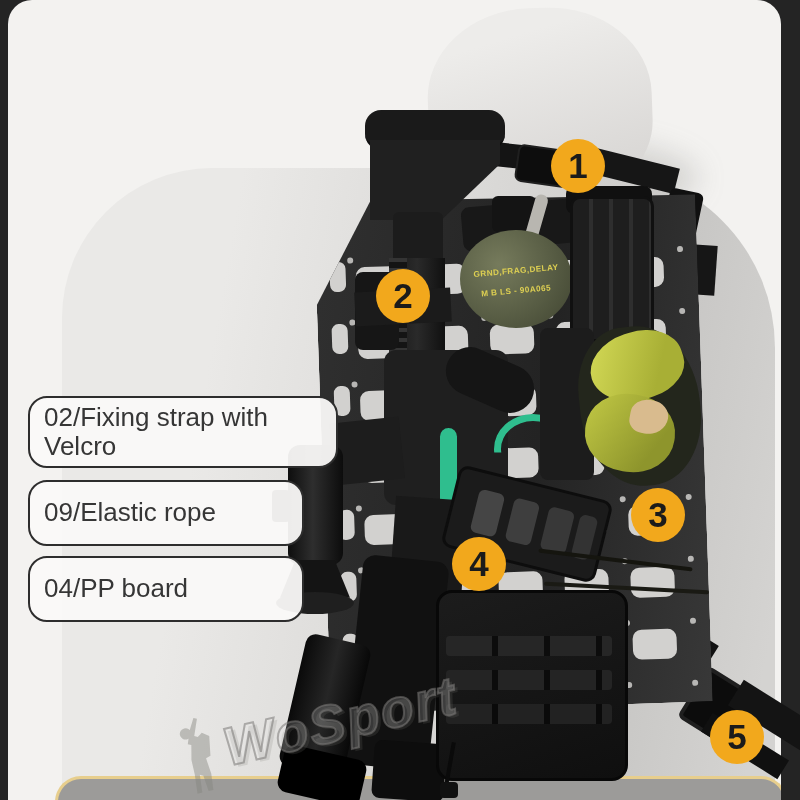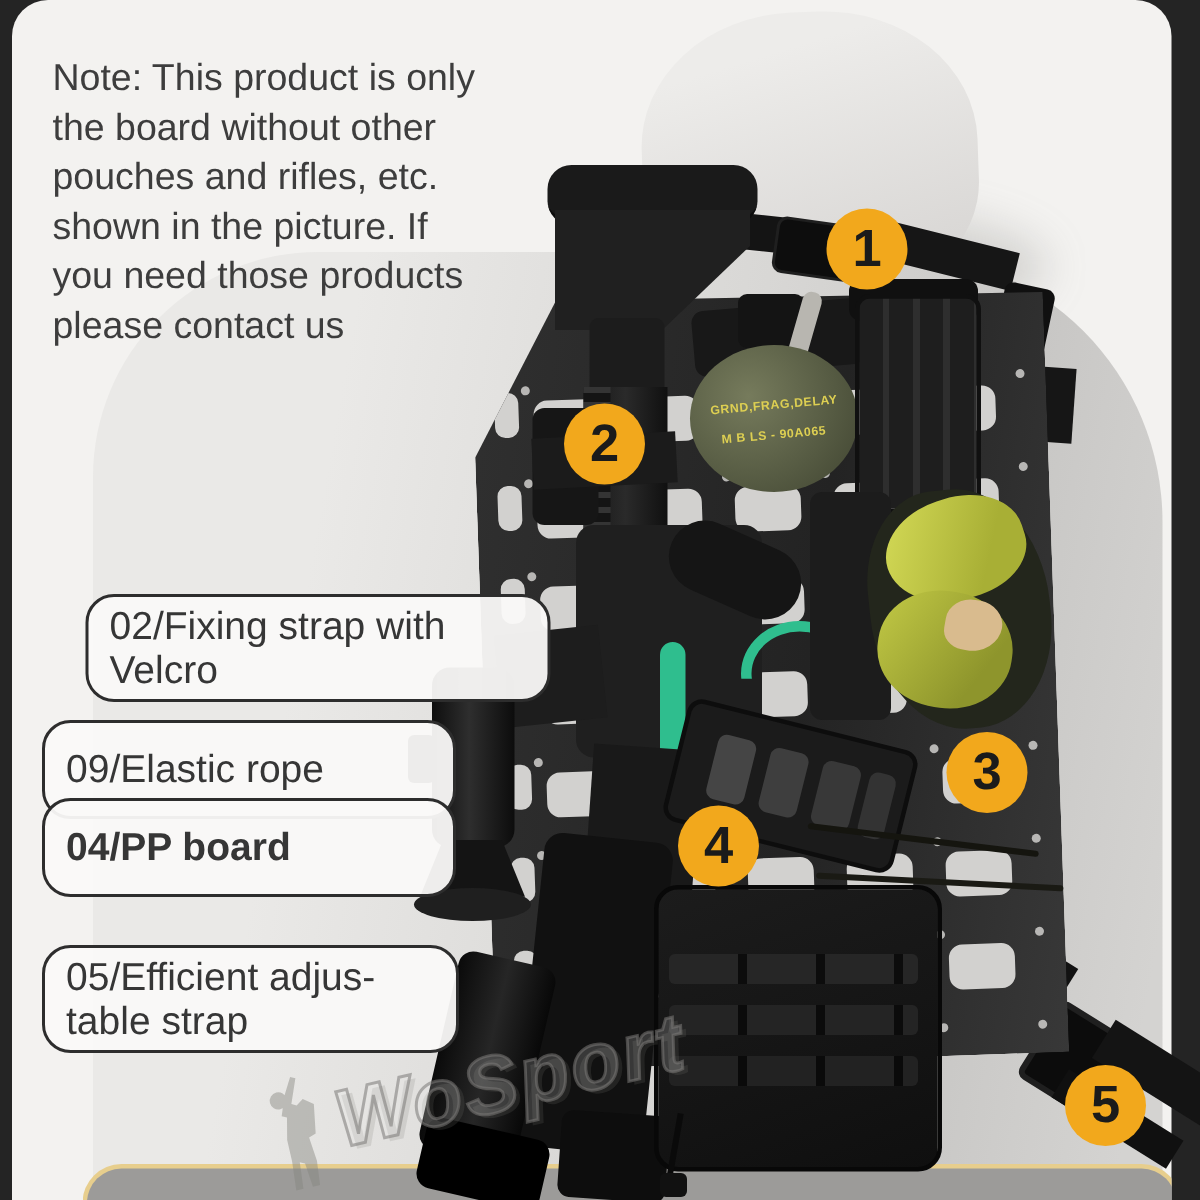--- a/index.html
+++ b/index.html
@@ -208,32 +208,24 @@
     <div class="abs gear" style="left:440px;top:742px;width:4px;height:44px;background:#0a0a0a;transform:rotate(10deg);"></div>
     <div class="abs gear" style="left:432px;top:782px;width:18px;height:16px;border-radius:4px;background:#111;"></div>
 
     <div class="wm">
       <svg width="52" height="86" viewBox="0 0 32 48">
         <path d="M13 7a3.5 3.5 0 1 1 .1 7 3.5 3.5 0 0 1-.1-7zM20 2l2 1-4 10 2 1 3-2 4 3-2 12-3 1 1 10-1 10h-3l-1-10-2-1-1 11h-3l1-12v-9l2-9-2-1 3-8z" fill="#85847f" opacity="0.45"></path>
       </svg>
       <span class="wmtext">WoSport</span>
     </div>
 
-    <div class="note">Note: This product is only
-the board without other
-pouches and rifles, etc.
-shown in the picture. If
-you need those products
-please contact us</div>
-    <div class="fbox" style="top:396px;width:278px;height:68px;margin-left:29px;">02/Fixing strap with
+    <div class="fbox" style="top:396px;width:278px;height:68px;">02/Fixing strap with
 Velcro</div>
     <div class="fbox" style="top:480px;width:244px;height:62px;">09/Elastic rope</div>
-    <div class="fbox" style="top:532px;width:244px;height:62px;font-weight:bold;">04/PP board</div>
-    <div class="fbox" style="top:630px;width:246px;height:68px;">05/Efficient adjus-
-table strap</div>
+    <div class="fbox" style="top:556px;width:244px;height:62px;">04/PP board</div>
   </div>
 
   <div class="abs" style="left:455px;top:142px;width:78px;height:24px;background:#141414;transform:rotate(6deg);">
     <div style="position:absolute;left:14px;top:2px;width:9px;height:20px;background:#cfcfcf;"></div>
     <div style="position:absolute;left:32px;top:2px;width:9px;height:20px;background:#c6c6c6;"></div>
   </div>
   <div class="abs" style="left:516px;top:148px;width:64px;height:34px;border-radius:7px;background:#0d0d0d;transform:rotate(8deg);border:2px solid #1f1f1f;"></div>
   <div class="abs" style="left:592px;top:158px;width:86px;height:26px;background:#161616;transform:rotate(14deg);"></div>
   <div class="abs" style="left:664px;top:190px;width:34px;height:64px;border-radius:6px;background:#101010;transform:rotate(12deg);"></div>
   <div class="abs" style="left:690px;top:245px;width:26px;height:50px;background:#161616;transform:rotate(4deg);"></div>

